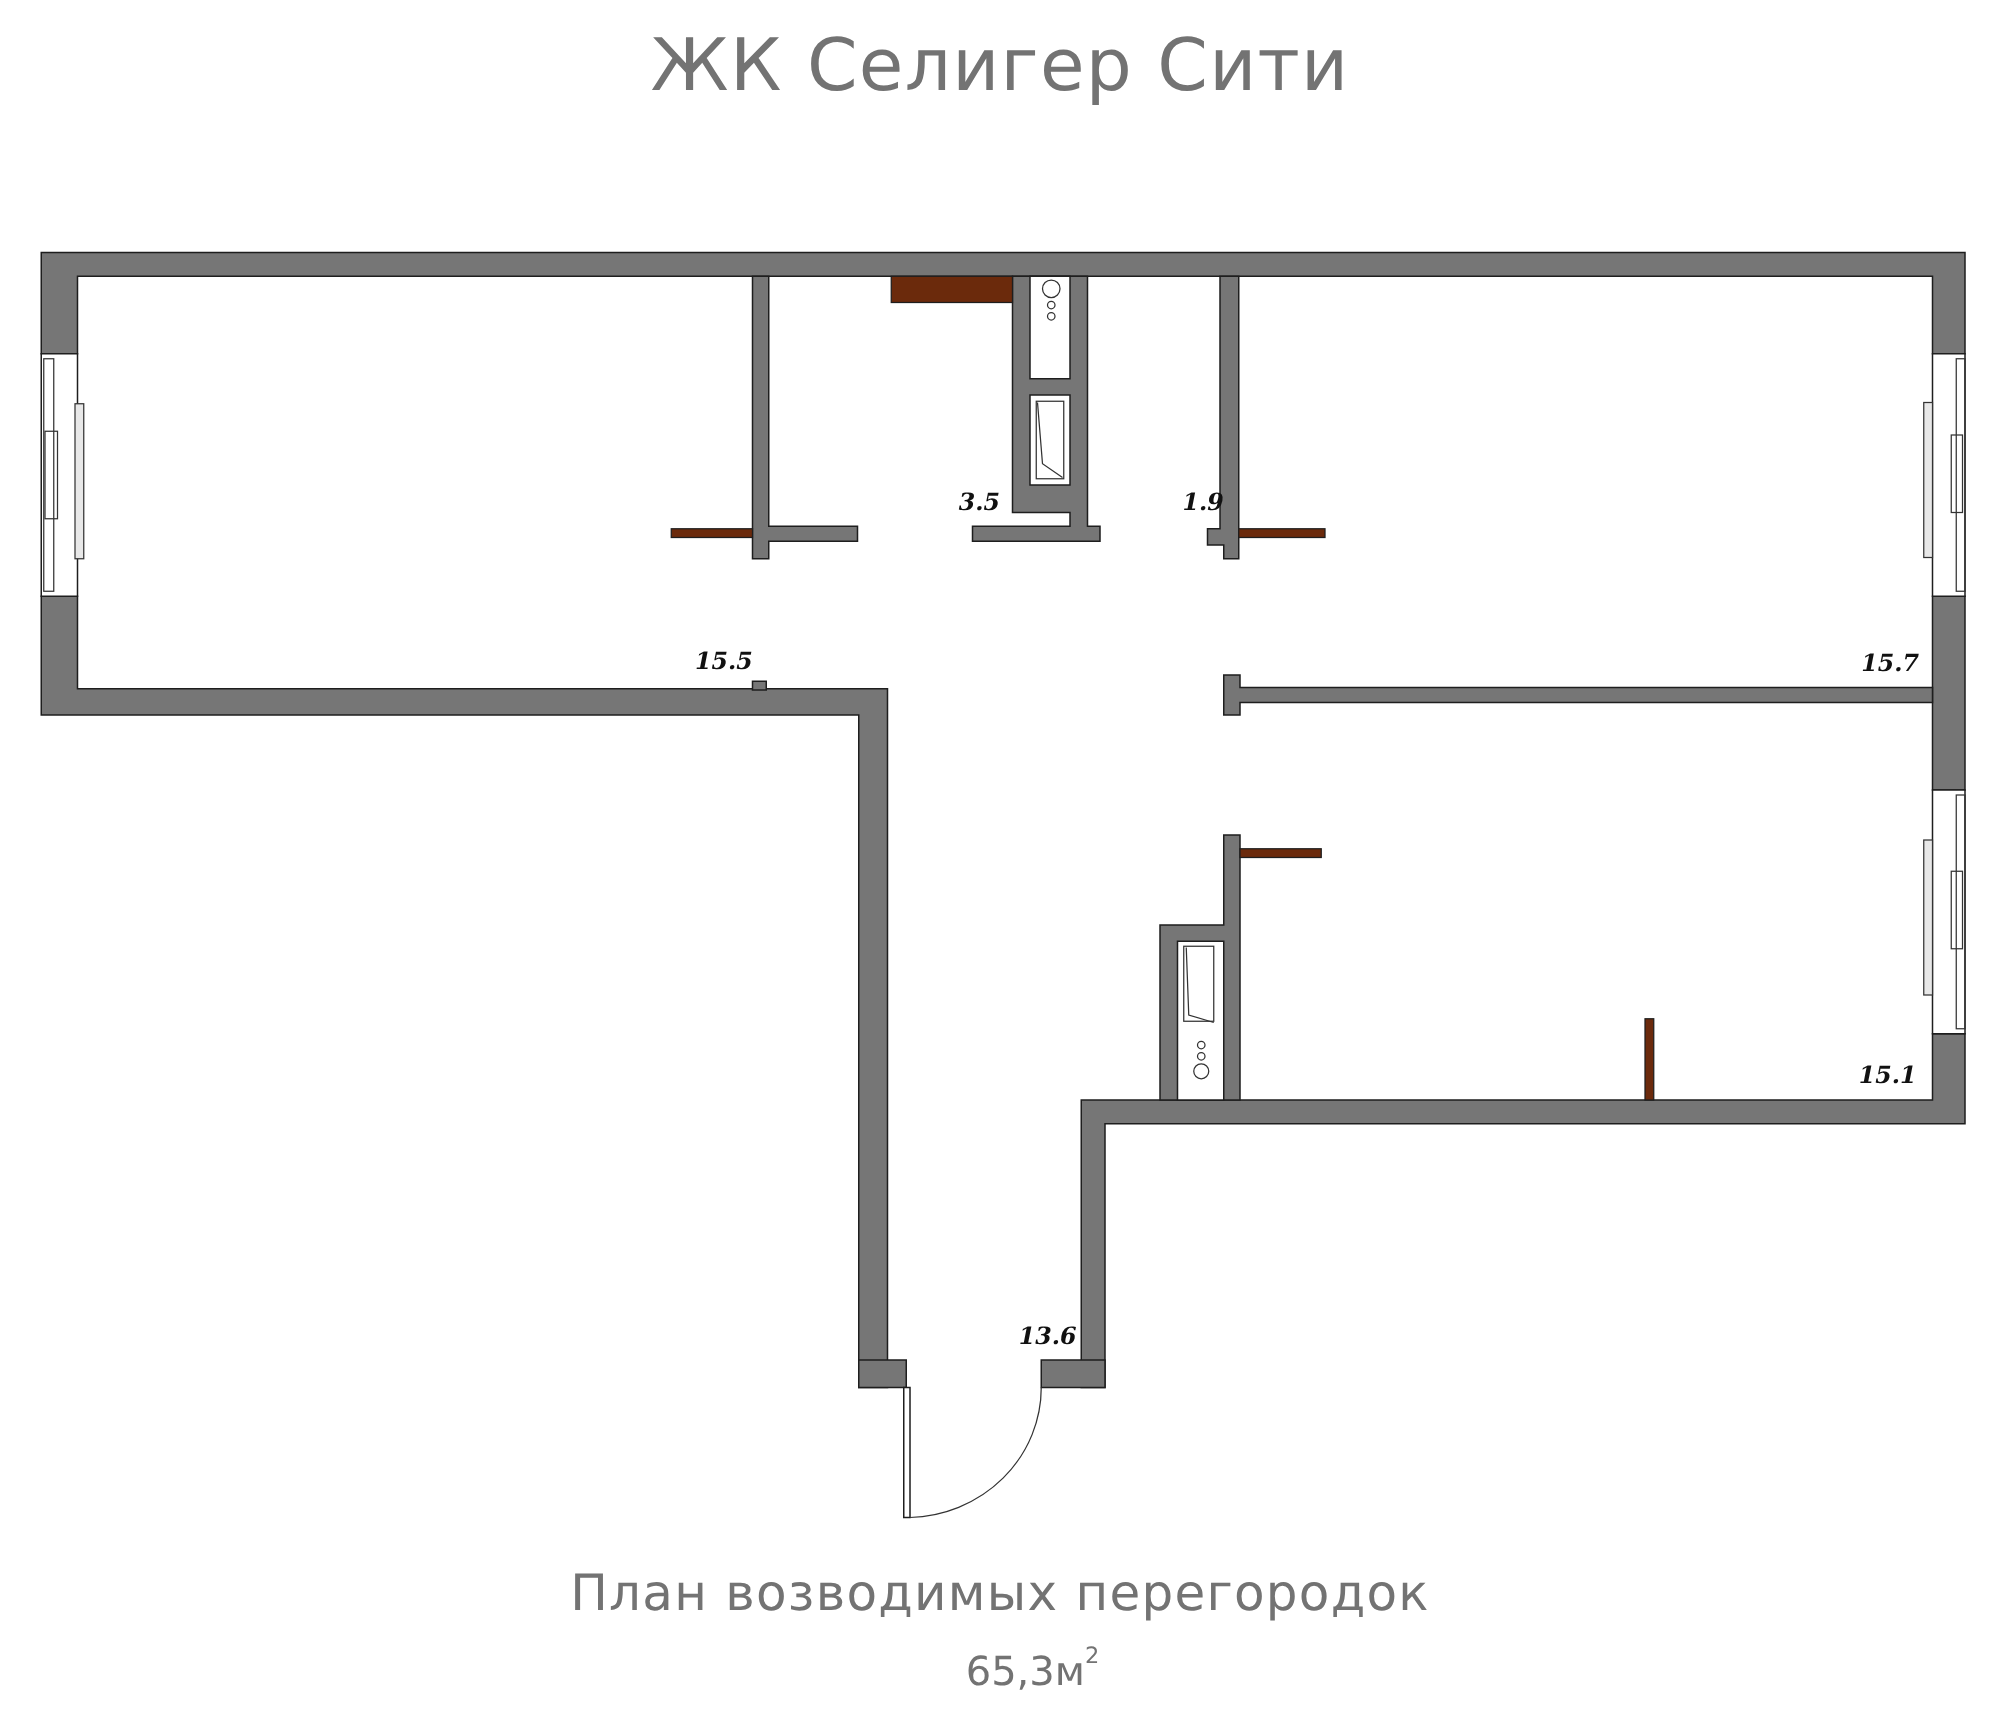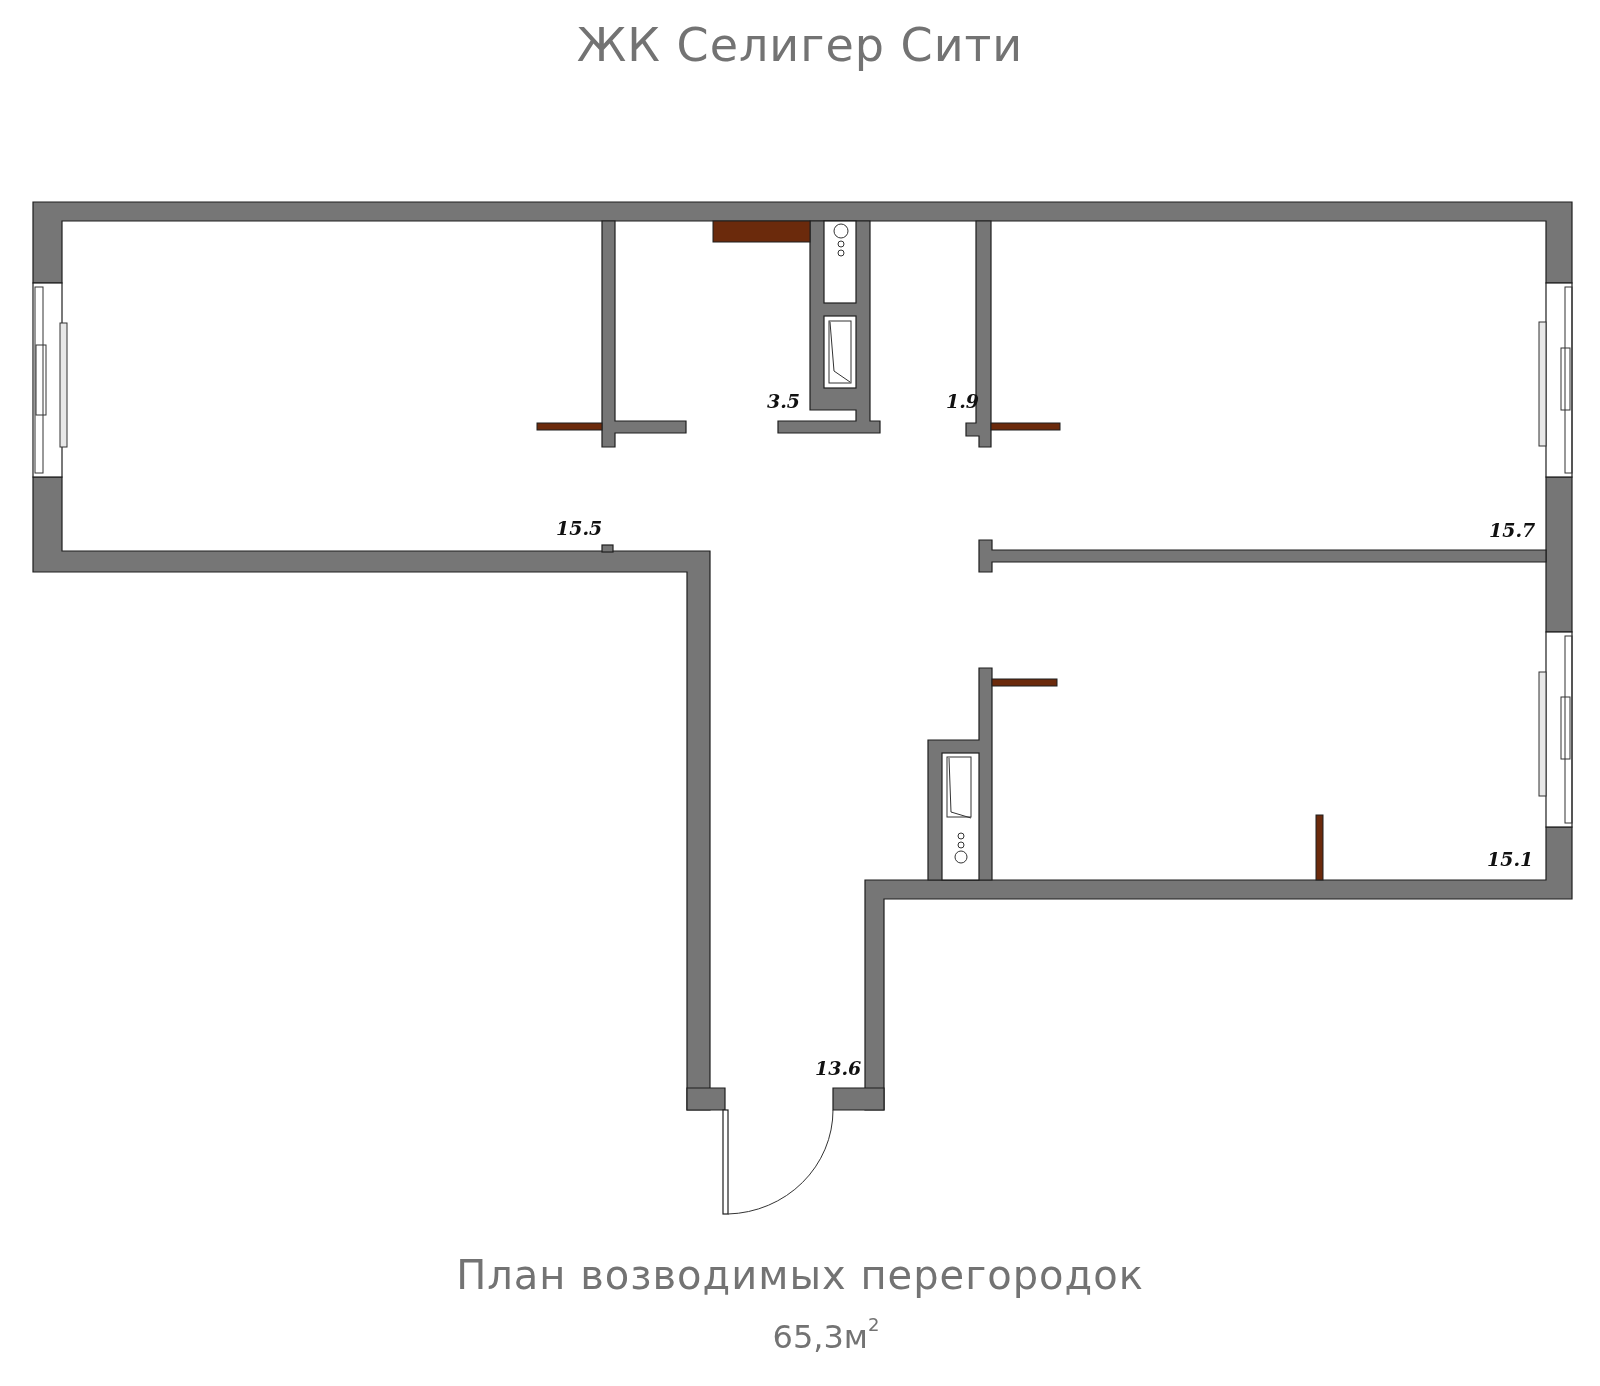--- a/index.html
+++ b/index.html
@@ -1,17 +1,17 @@
 <!DOCTYPE html>
 <html><head>
 <meta charset="utf-8">
 <style>
   html, body { margin:0; padding:0; background:#ffffff; }
   body { width:1600px; height:1386px; position:relative; overflow:hidden; font-family:"DejaVu Sans", sans-serif; }
-  .title { position:absolute; left:0; top:18px; width:1600px; text-align:center; font-size:46px; color:#737373; letter-spacing:1px; }
+  .title { position:absolute; left:0; top:18px; width:1600px; text-align:center; font-size:58px; color:#737373; letter-spacing:1px; }
   .subtitle { position:absolute; left:0; top:1252px; width:1600px; text-align:center; font-size:40px; color:#737373; letter-spacing:1px; }
   .area { position:absolute; left:0; top:1318px; width:1600px; text-align:center; font-size:32px; color:#737373;padding-left:26px; }
   .area sup { font-size:18px; vertical-align:top; position:relative; top:-4px; }
   svg.plan { position:absolute; left:0; top:0; }
   .wall { fill:#767676; stroke:#1e1e1e; stroke-width:1.2; }
   .part { fill:#6b2a0c; stroke:#1e1e1e; stroke-width:1; }
   .fix { fill:#ffffff; stroke:#1e1e1e; stroke-width:1.2; }
   .thin { fill:none; stroke:#333; stroke-width:1; }
   .rad { fill:#e8e8e8; stroke:#333; stroke-width:1; }
   .lbl { font-family:"DejaVu Serif", serif; font-style:italic; font-weight:bold; font-size:19px; fill:#111; }

